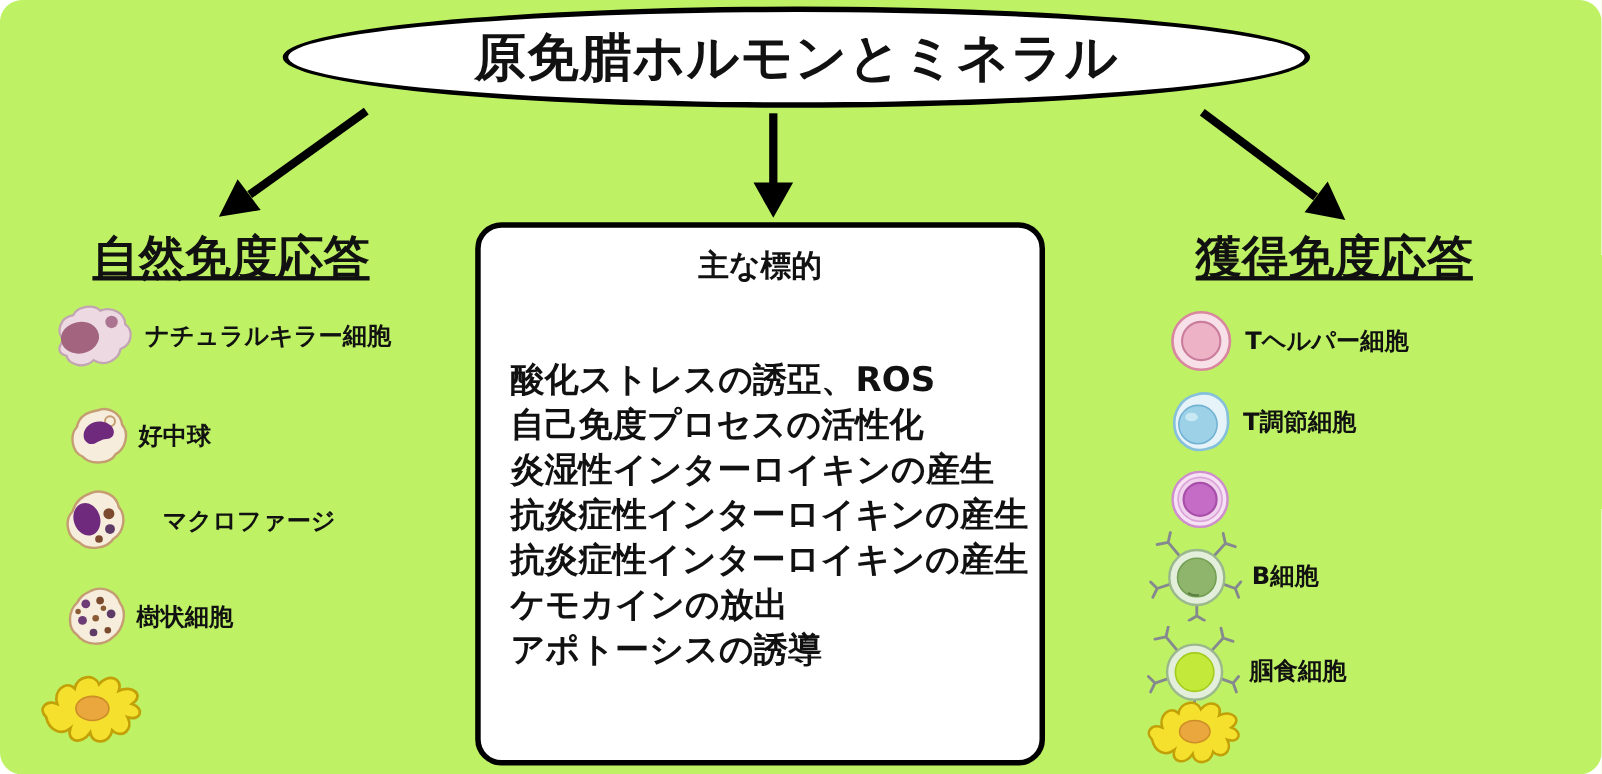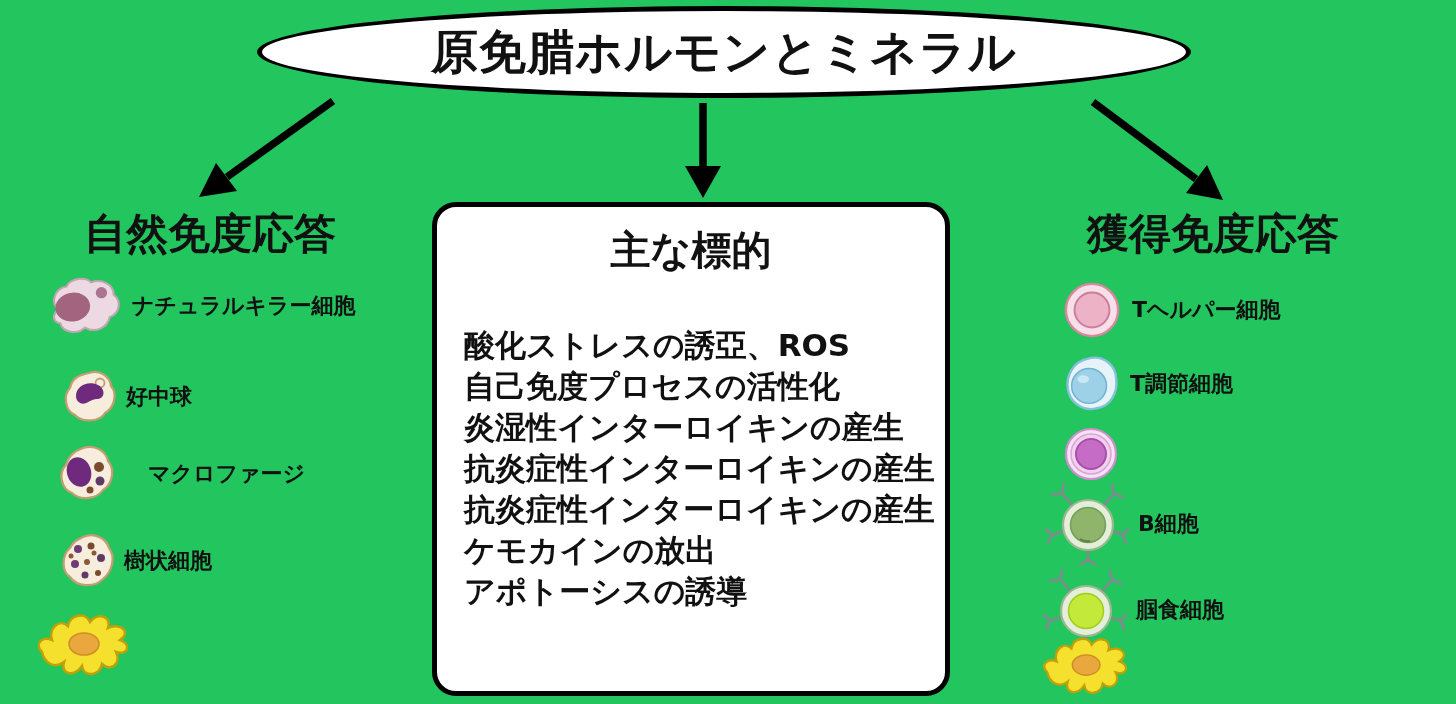--- a/index.html
+++ b/index.html
@@ -1,36 +1,36 @@
 <!DOCTYPE html>
 <html lang="ja"><head>
 <meta charset="utf-8">
 <style>
   html,body{margin:0;padding:0;background:#fff;}
   #canvas{
-    position:relative;width:1456px;height:704px;background:#22c55e;overflow:hidden;
-    font-family:"DejaVu Sans","Liberation Sans",sans-serif;color:#111;
+    position:relative;width:1456px;height:704px;background:#bef264;overflow:hidden;
+    font-family:"DejaVu Sans","Liberation Sans",sans-serif;color:#111;border-radius:20px;
   }
   .abs{position:absolute;}
   #title-ellipse{
     left:257px;top:6px;width:934px;height:92px;
     border:5px solid #000;border-radius:50%;
     display:flex;align-items:center;justify-content:center;box-sizing:border-box;
     background:#fff;
   }
   #title-ellipse .t{font-size:47px;font-weight:800;letter-spacing:1px;white-space:nowrap;}
   #arrows{left:0;top:0;pointer-events:none;}
-  .hdr{font-size:42px;font-weight:800;white-space:nowrap;}
+  .hdr{font-size:42px;font-weight:800;white-space:nowrap;text-decoration:underline;}
   .row{display:flex;align-items:center;white-space:nowrap;}
   .row .lbl{font-size:22px;font-weight:700;margin-left:8px;white-space:nowrap;}
   #main-box{
     left:432px;top:202px;width:518px;height:494px;box-sizing:border-box;
     border:5px solid #000;border-radius:24px;background:#fff;
   }
-  #main-box .bh{margin-top:16px;text-align:center;font-size:40px;font-weight:800;}
+  #main-box .bh{margin-top:16px;text-align:center;font-size:28px;font-weight:800;}
   #main-box .lines{position:absolute;left:27px;top:118px;right:10px;}
   #main-box .line{font-size:31px;font-weight:700;line-height:41px;white-space:nowrap;}
   svg{display:block;}
 </style>
 </head>
 <body>
 
 <div id="canvas">
 
   <svg id="arrows" class="abs" width="1456" height="704" viewBox="0 0 1456 704">

